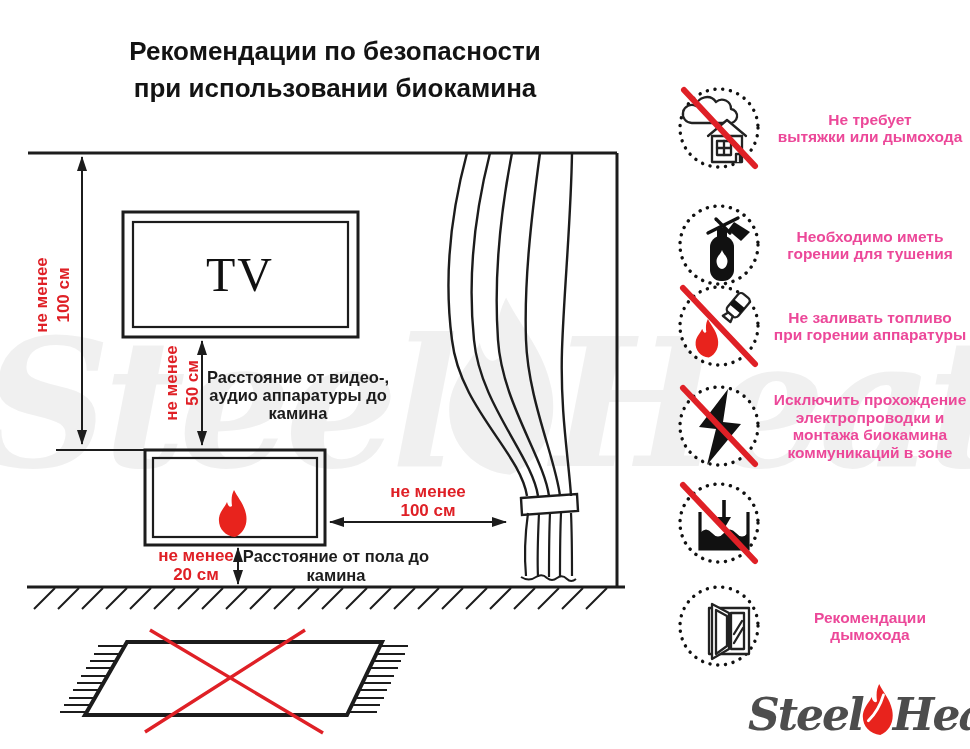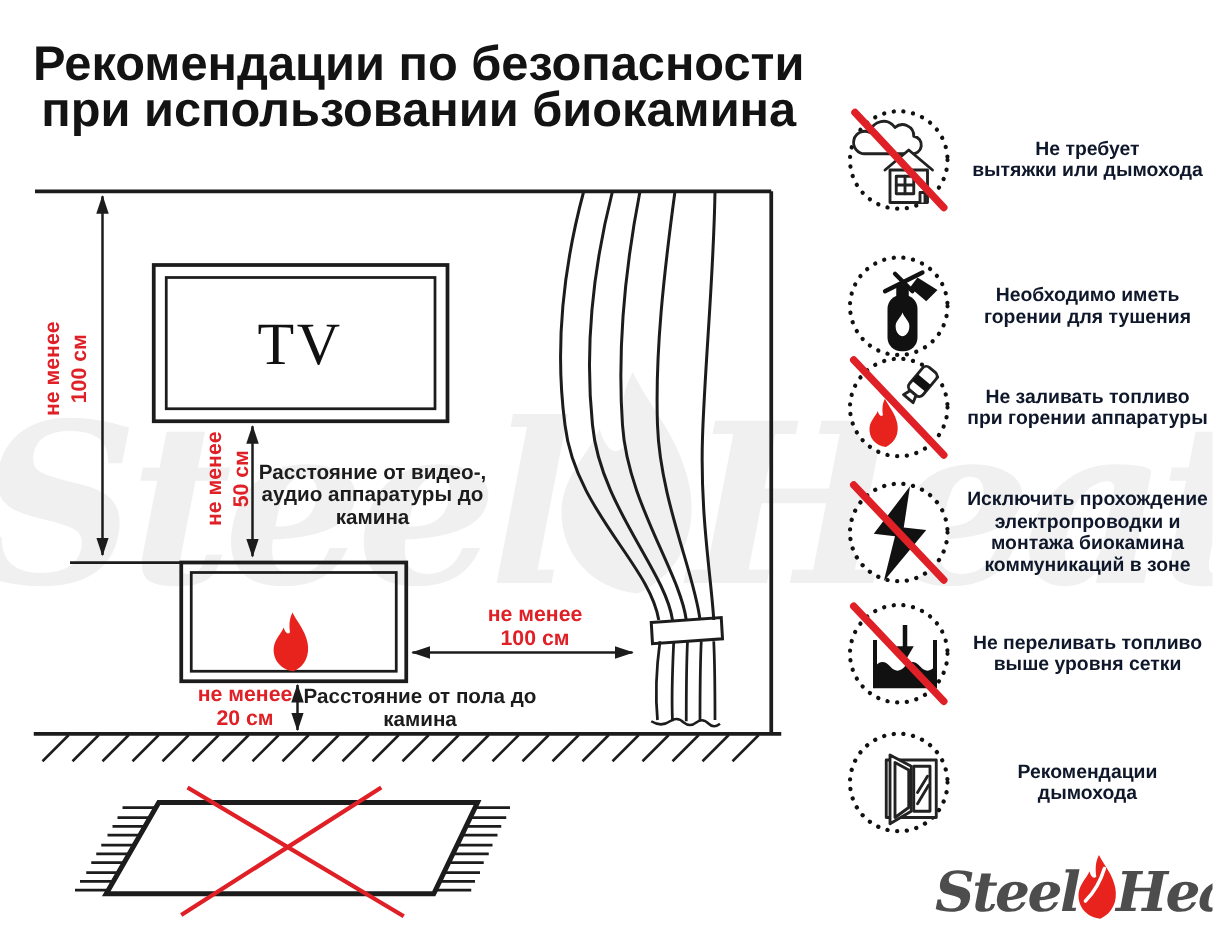--- a/index.html
+++ b/index.html
@@ -5,31 +5,31 @@
   html,body{margin:0;padding:0;}
   body{width:970px;height:749px;position:relative;background:#ffffff;overflow:hidden;
        font-family:"Liberation Sans",sans-serif;}
   
   .watermark{position:absolute;left:-18px;top:295px;width:1020px;display:flex;align-items:center;
              opacity:0.06;white-space:nowrap;pointer-events:none;
              font:italic 700 178px "DejaVu Serif",serif;color:#111;letter-spacing:-7px;}
   .watermark svg{margin:0 -4px 30px -10px;}
   
   .title{position:absolute;left:20px;top:33px;width:630px;text-align:center;color:#131313;
-         font-size:39px;font-weight:700;line-height:37px;}
+         font-size:26px;font-weight:700;line-height:37px;}
   .title span{display:block;}
   
   .diagram{position:absolute;left:0;top:140px;}
   .ln{stroke:#1c1c1c;fill:none;}
   .dim{font:700 17px "Liberation Sans",sans-serif;fill:#df2026;}
   .cap{font:700 16.5px "Liberation Sans",sans-serif;fill:#1c1c1c;}
   .tvt{font:400 48px "Liberation Serif",serif;fill:#111;letter-spacing:2px;}
   
   .rule{position:absolute;left:672px;width:298px;height:94px;display:flex;align-items:center;}
-  .rule-text{width:200px;margin-left:4px;text-align:center;color:#0f172a;
+  .rule-text{width:200px;margin-left:4px;text-align:center;color:#ec4899;
              font-size:15.5px;font-weight:700;line-height:17.5px;}
   .rule-text span{display:block;}
   .r1{top:81px}.r2{top:198px}.r3{top:279px}.r4{top:379px}.r5{top:476px}.r6{top:579px}
   .dotc{fill:#fff;stroke:#111;stroke-width:3.4;stroke-linecap:round;stroke-dasharray:0.1 7.7;}
   .slash{stroke:#df2026;stroke-width:6;stroke-linecap:round;}
   .ic{stroke:#222;fill:#fff;stroke-width:2.3;stroke-linejoin:round;stroke-linecap:round;}
   .icf{fill:#111;stroke:none;}
   
   .logo{position:absolute;left:748px;top:684px;display:flex;align-items:center;
         font:italic 700 44px "DejaVu Serif",serif;color:#4d4d4d;letter-spacing:-2px;}
@@ -195,24 +195,20 @@
 
 <div class="rule r5">
   <svg width="94" height="94" viewBox="0 0 94 94">
     <circle class="dotc" cx="47" cy="47" r="39"></circle>
     <path d="M28 36 V73 H76 V36" stroke="#111" stroke-width="3.2" fill="none" stroke-linejoin="miter"></path>
     <path class="icf" d="M28 57 q6 -7 12 0 q6 7 12 0 q6 -7 12 0 q6 7 12 0 V73 H28 Z"></path>
     <path d="M52 24 V42" stroke="#111" stroke-width="3.6" fill="none"></path>
     <polygon class="icf" points="45,41 59,41 52,53"></polygon>
     <line class="slash" x1="11" y1="9" x2="83" y2="85"></line>
   </svg>
-  <div class="rule-text">
-    <span>Не переливать топливо</span>
-    <span>выше уровня сетки</span>
-  </div>
 </div>
 
 <div class="rule r6">
   <svg width="94" height="94" viewBox="0 0 94 94">
     <circle class="dotc" cx="47" cy="47" r="39"></circle>
     <rect class="ic" x="37" y="29" width="40" height="46"></rect>
     <rect class="ic" x="59" y="34" width="13" height="36"></rect>
     <path class="ic" d="M62 55 l8 -13 M62 64 l9 -15"></path>
     <polygon class="ic" points="57,34 40,25 40,80 57,70"></polygon>
     <polygon class="ic" points="55,37 44,31 44,75 55,67"></polygon>

